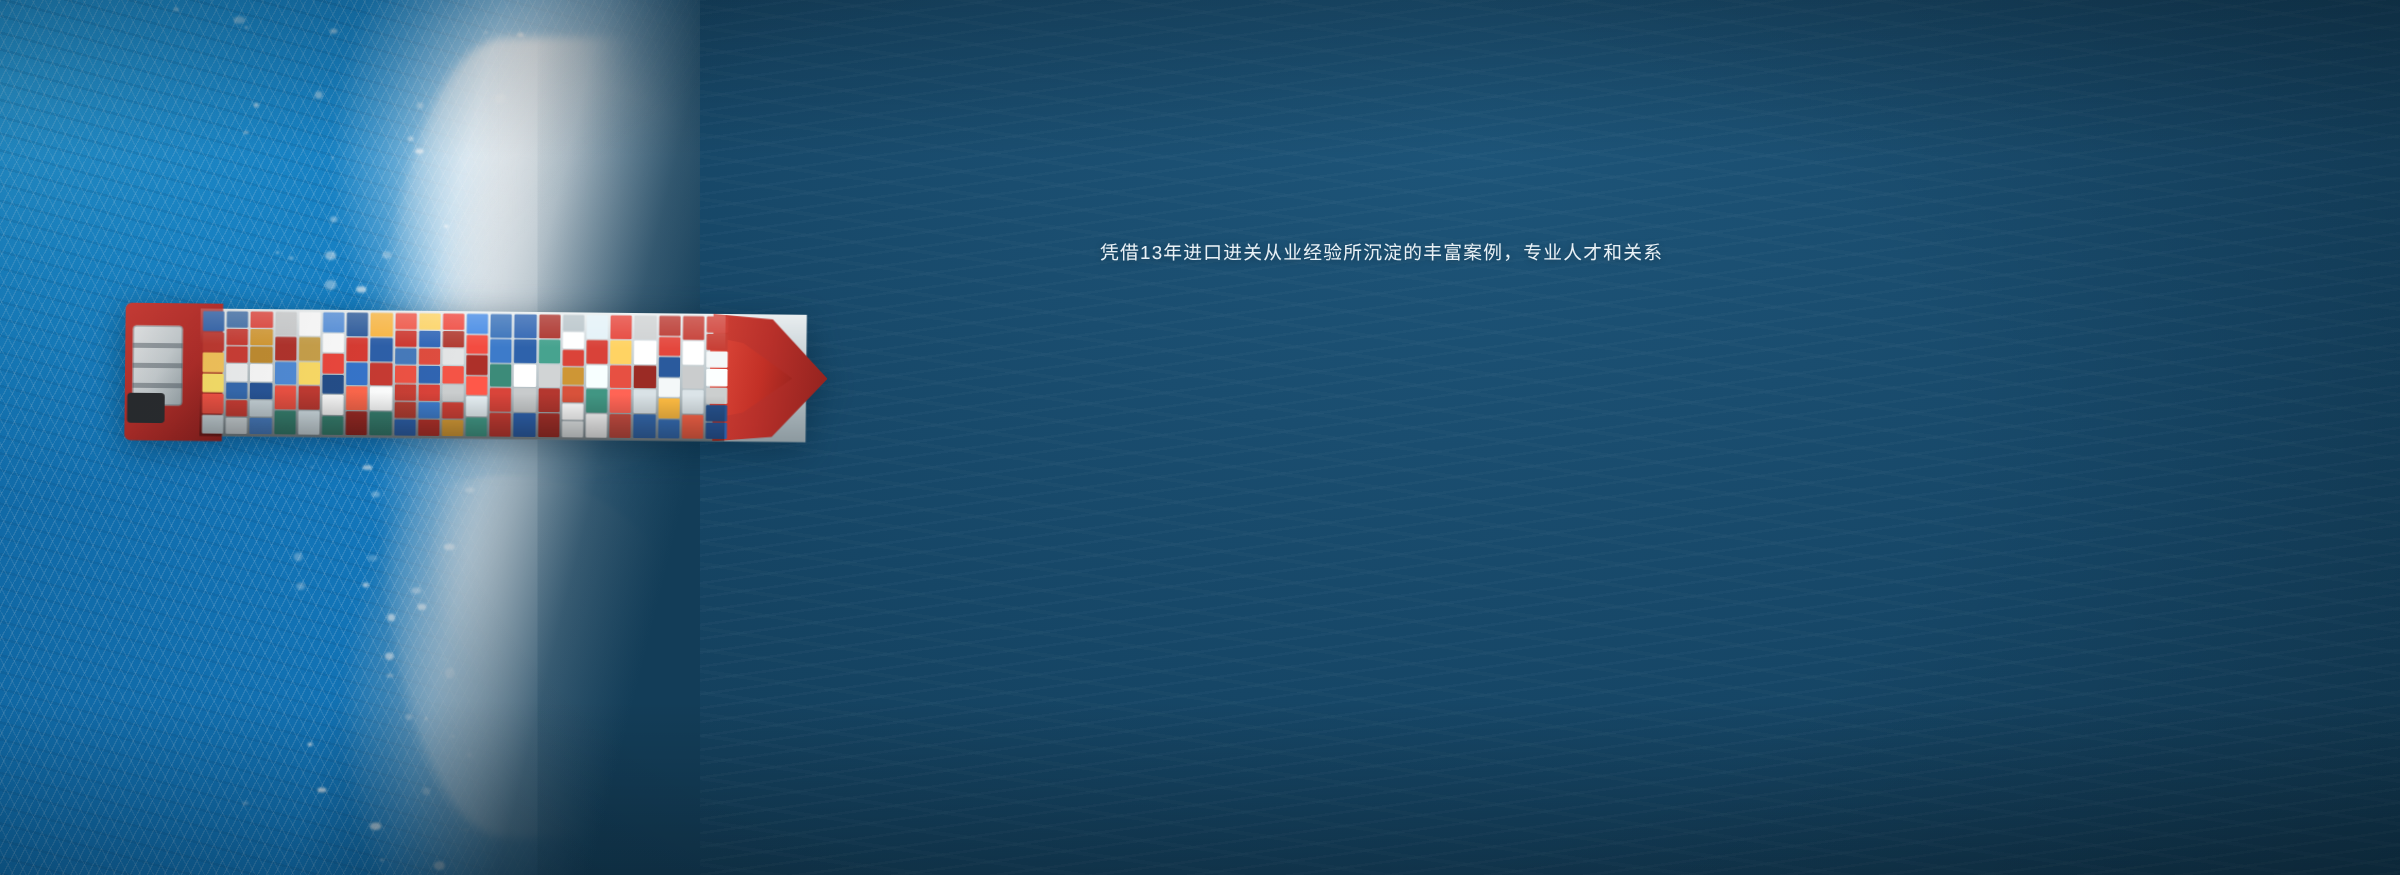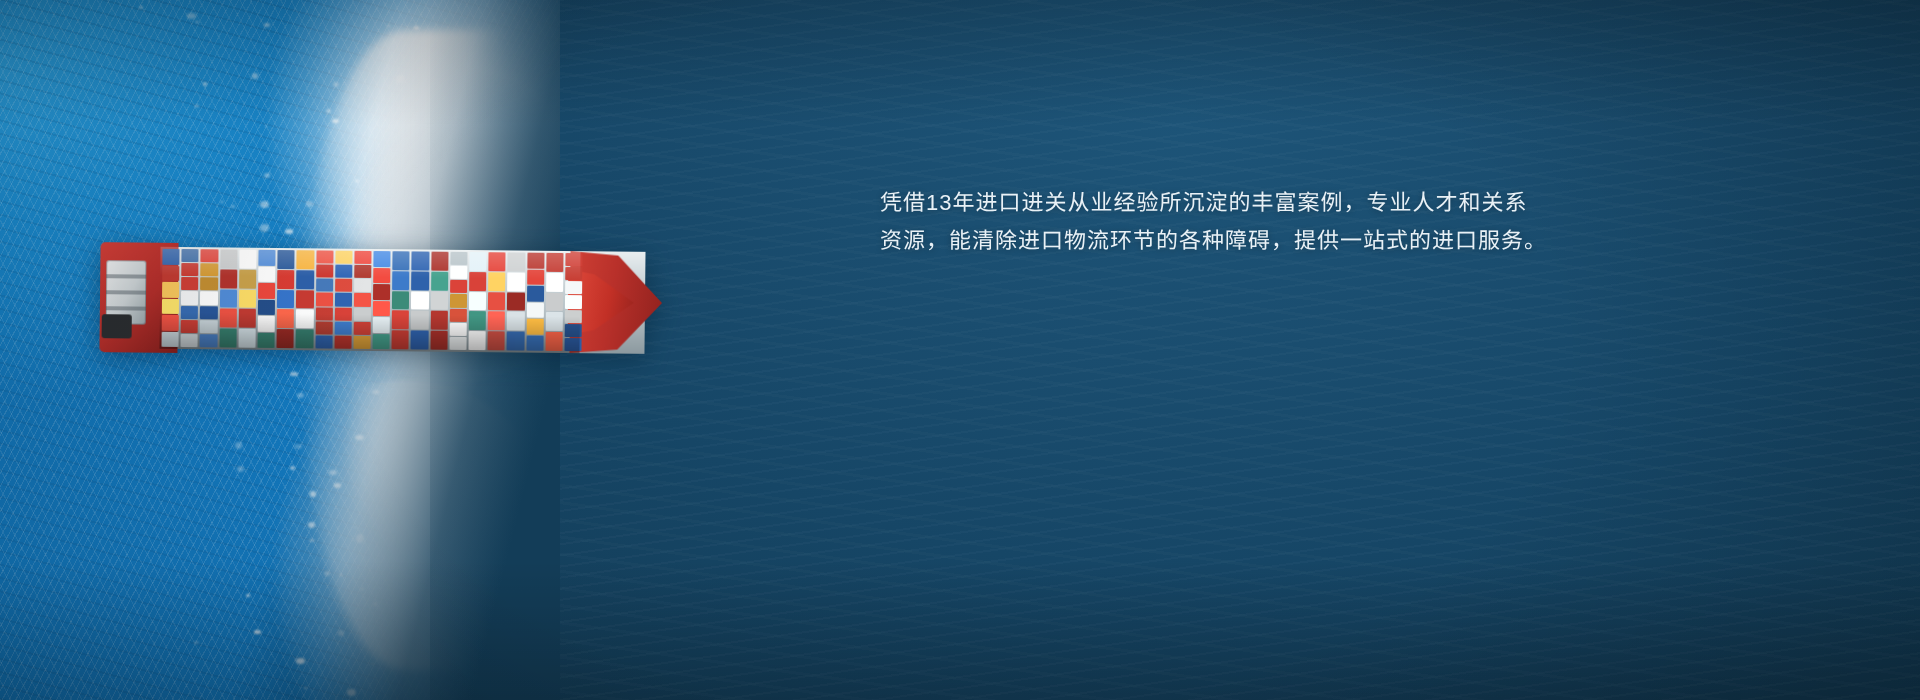--- a/index.html
+++ b/index.html
@@ -303,21 +303,21 @@
     font-size: 42px;
     line-height: 52px;
     font-weight: 400;
     color: #ffffff;
     letter-spacing: 3px;
     white-space: nowrap;
     text-shadow: 0 1px 8px rgba(0,0,0,.28);
   }
   .desc {
     margin: 24px 0 0 24px;
-    font-size: 22px;
+    font-size: 15px;
     line-height: 38px;
     font-weight: 400;
     color: #e9f1f6;
     letter-spacing: 1px;
     max-width: 760px;
     text-shadow: 0 1px 6px rgba(0,0,0,.30);
   }
   .desc p { margin: 0; white-space: nowrap; }
 </style>
 </head>
@@ -609,17 +609,16 @@
 
   <div class="content">
 
     <div class="headline-row">
       <div class="headline-bar"></div>
     </div>
 
 
     <div class="desc">
       <p>凭借13年进口进关从业经验所沉淀的丰富案例，专业人才和关系</p>
-      <p>资源，能清除进口物流环节的各种障碍，提供一站式的进口服务。</p>
     </div>
 
   </div>
 </div>
 
 </body></html>

